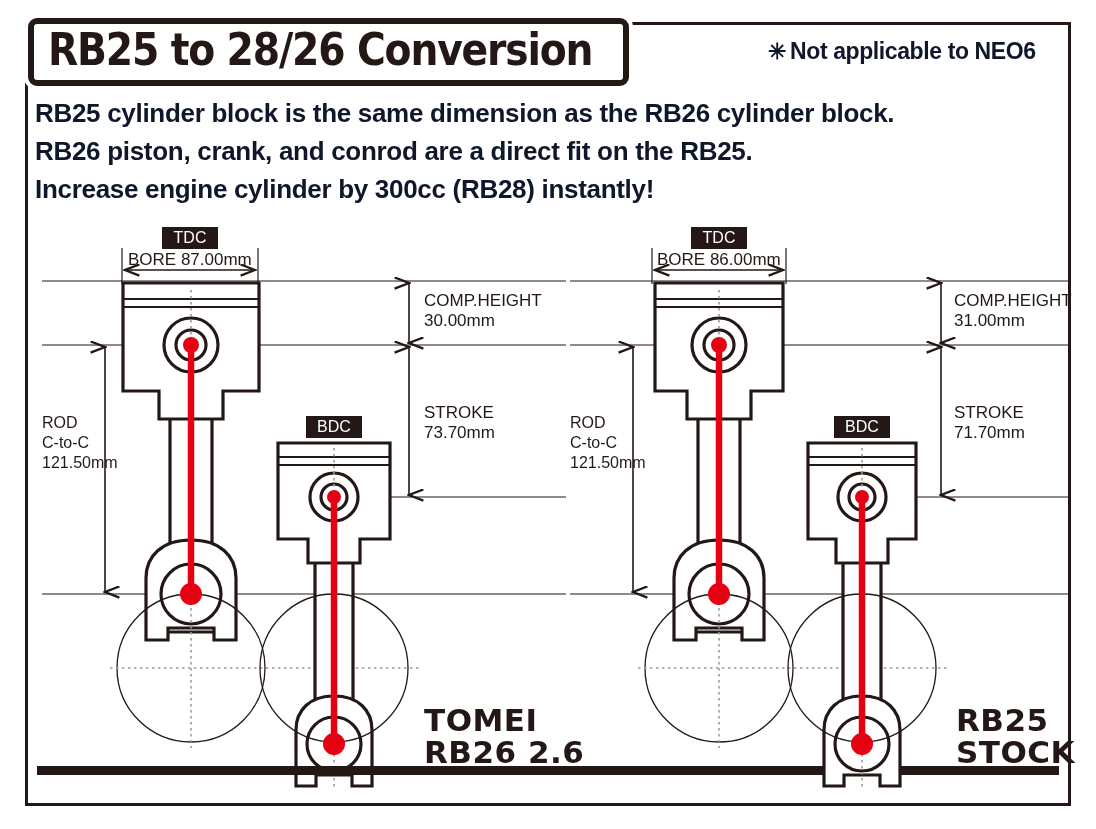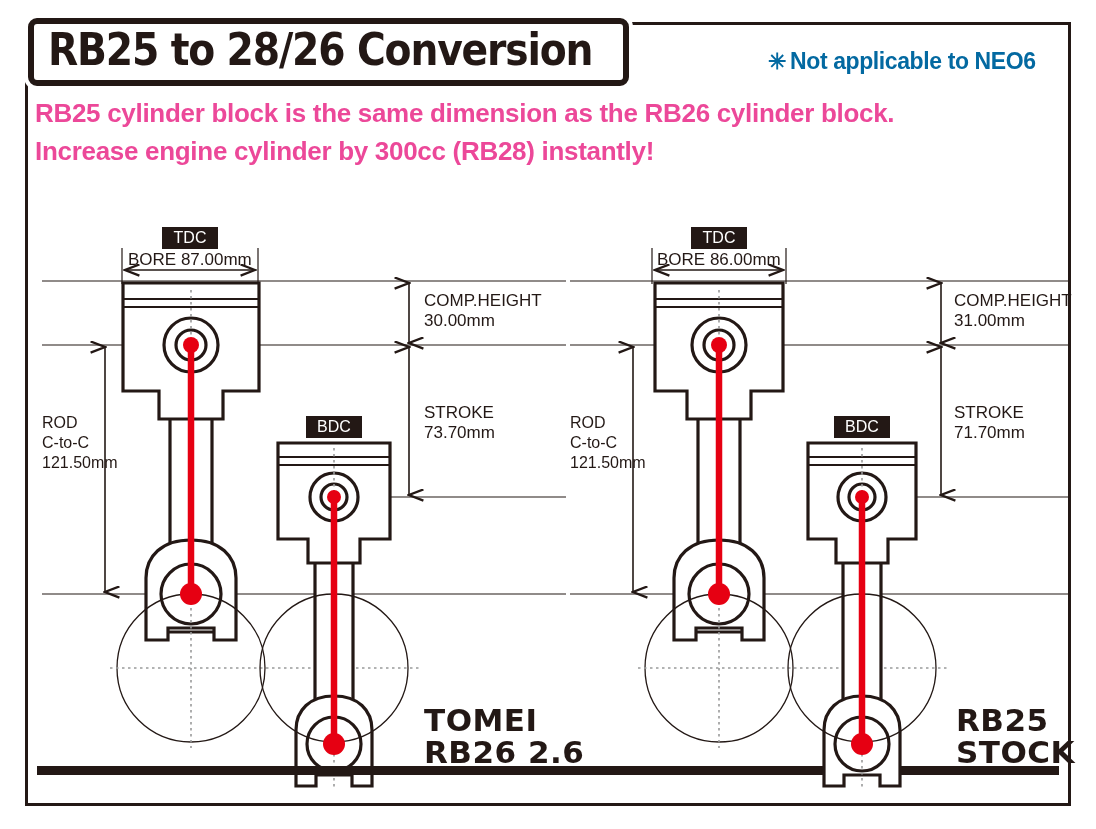--- a/index.html
+++ b/index.html
@@ -46,43 +46,43 @@
     line-height:50px;
     letter-spacing:-1.2px;
     color:#231815;
     white-space:nowrap;
     font-stretch:condensed;
     transform:scaleX(0.97);
     transform-origin:left center;
   }
   .note{
     position:absolute;
-    left:768px;top:48px;
+    left:768px;top:38px;
     font-size:23px;
     font-weight:bold;
     letter-spacing:-0.4px;
-    color:#0369a1;
+    color:#0f172a;
     white-space:nowrap;
     z-index:6;
     font-family:"Liberation Sans",sans-serif;
   }
   .note .star{font-size:22px;margin-right:4px;}
   
   .body-copy{
     position:absolute;
     left:35px;top:98px;
     z-index:5;
   }
   .body-copy p{
     margin:0 0 7px 0;
     font-size:26px;
     line-height:31px;
     font-weight:bold;
     letter-spacing:-0.3px;
-    color:#ec4899;
+    color:#0f172a;
     white-space:nowrap;
   }
   
   #stage{
     position:absolute;
     left:0;top:0;
     width:1096px;height:829px;
     z-index:2;
     pointer-events:none;
   }
@@ -121,20 +121,21 @@
       <div class="t-text">RB25 to 28/26 Conversion</div>
     </div>
   </div>
 
   <div class="note">
     <span class="star">✳</span><span>Not applicable to NEO6</span>
   </div>
 
   <div class="body-copy">
     <p>RB25 cylinder block is the same dimension as the RB26 cylinder block.</p>
+    <p>RB26 piston, crank, and conrod are a direct fit on the RB25.</p>
     <p>Increase engine cylinder by 300cc (RB28) instantly!</p>
   </div>
 
   <svg id="stage" viewBox="0 0 1096 829">
     <defs>
       <marker id="arrR" markerWidth="11" markerHeight="11" refX="9.5" refY="4" orient="auto">
         <path d="M0.5,0.5 L9.5,4 L0.5,7.5" fill="none" stroke="#231815" stroke-width="1.4"></path>
       </marker>
       <marker id="arrL" markerWidth="11" markerHeight="11" refX="1.5" refY="4" orient="auto">
         <path d="M10.5,0.5 L1.5,4 L10.5,7.5" fill="none" stroke="#231815" stroke-width="1.4"></path>

